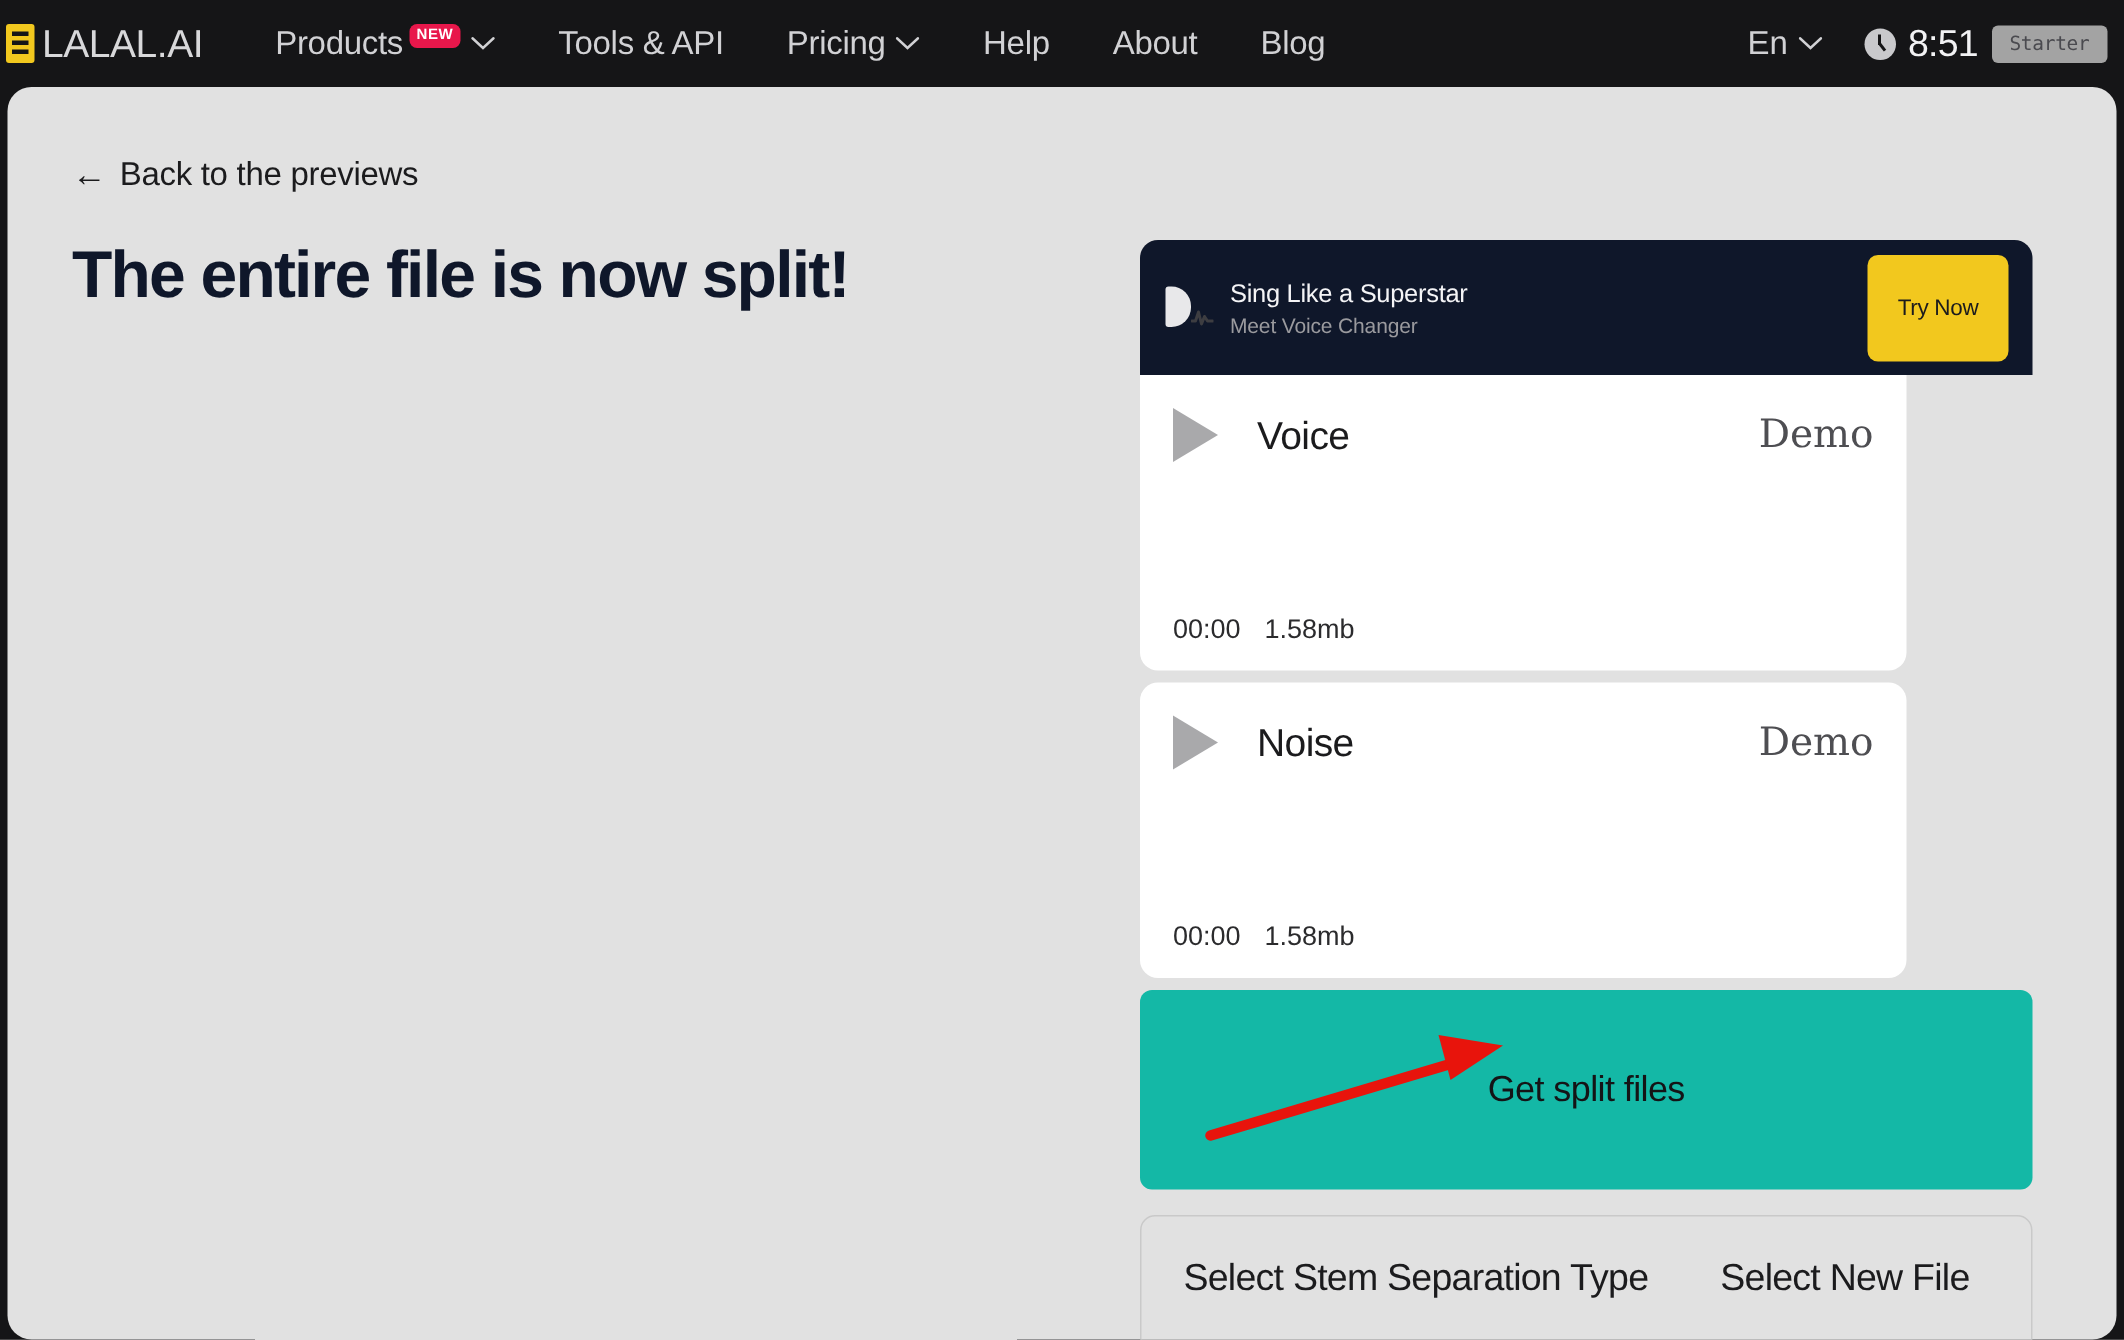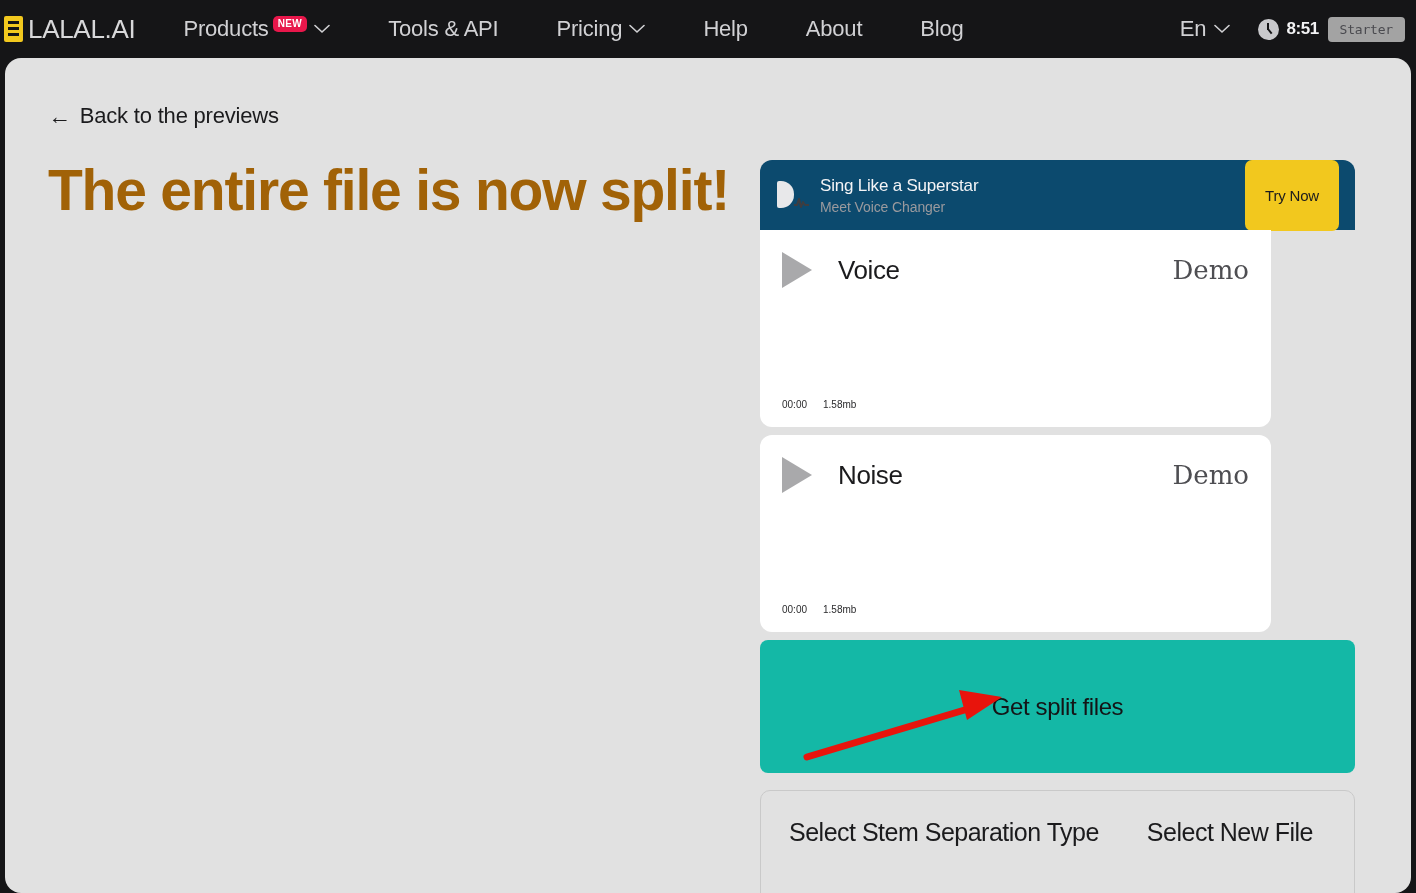--- a/index.html
+++ b/index.html
@@ -22,21 +22,21 @@
     position:relative; flex:none;
   }
   .brand-mark i{ position:absolute; background:#151517; left:4px; }
   .brand-mark .d1{ top:5px; width:11px; height:3px; }
   .brand-mark .d2{ top:11px; width:11px; height:2.5px; }
   .brand-mark .d3{ top:17px; width:11px; height:3px; }
   .brand-text{
     color:#d8d8da; font-size:26px; letter-spacing:-.3px; margin-left:5px;
     white-space:nowrap;
   }
-  .nav{ display:flex; align-items:center; margin-left:27px; gap:16px; }
+  .nav{ display:flex; align-items:center; margin-left:27px; gap:0; }
   .nav-item{
     color:#d1d1d4; font-size:22px; letter-spacing:-.2px;
     display:flex; align-items:center; white-space:nowrap; padding:0 21px;
   }
   .badge-new{
     background:#E8174B; color:#fff; font-size:10px; font-weight:bold;
     letter-spacing:.4px; border-radius:5px; padding:3px 5px 3px 5px;
     margin-left:4px; line-height:1; position:relative; top:-5px;
   }
   .chev{ margin-left:7px; display:inline-block; }
@@ -45,51 +45,51 @@
   .nav-right{ margin-left:auto; display:flex; align-items:center; padding-right:11px; }
   .lang{ color:#d1d1d4; font-size:22px; display:flex; align-items:center; }
   .clock-wrap{ display:flex; align-items:center; margin-left:28px; }
   .clock-icon{
     width:21px; height:21px; border-radius:50%; background:#c9c9cc;
     position:relative; flex:none;
   }
   .clock-icon .h{ position:absolute; background:#151517; }
   .clock-icon .hh{ width:2px; height:7px; left:9.5px; top:4px; }
   .clock-icon .mm{ width:2px; height:6px; left:9.5px; top:10px; transform:rotate(-38deg); transform-origin:top center;}
-  .clock-time{ color:#f2f2f4; font-size:17px; margin-left:8px; letter-spacing:-.5px;font-weight:bold; }
+  .clock-time{ color:#f2f2f4; font-size:25px; margin-left:8px; letter-spacing:-.5px; }
   .plan-badge{
     background:#a3a3a3; color:#4a4a4f; font-size:13px;
     padding:5px 12px; border-radius:4px; margin-left:9px;
     font-family:"DejaVu Sans Mono", monospace; letter-spacing:-.2px;
   }
 
   
   #panel{
     position:absolute; left:5px; top:58px; width:1406px; height:835px;
     background:#e1e1e1; border-radius:16px; overflow:hidden;
   }
 
   
   #left-col{ position:absolute; left:43px; top:45px; width:680px; }
   #back-link{
     color:#1b1b1d; font-size:22px; letter-spacing:-.2px;
     display:flex; align-items:center; gap:9px;
   }
   #back-link .arr{ font-size:23px; line-height:1; }
   #page-title{
-    margin-top:32px; color:#a16207; font-size:57px;
+    margin-top:32px; color:#0f172a; font-size:44px;
     letter-spacing:-1.2px; line-height:1.05; white-space:nowrap;
   }
 
   
   #right-col{ position:absolute; left:755px; top:102px; width:595px; }
 
   
   #promo{
-    width:595px; height:70px; background:#0c4a6e;
+    width:595px; height:90px; background:#0f172a;
     border-radius:12px 12px 0 0;
     display:flex; align-items:center; padding:0 16px 0 14px;
   }
   #promo-icon{ width:36px; height:34px; position:relative; flex:none; }
   .face{
     position:absolute; left:3px; top:3px; width:17px; height:27px;
     background:#e8e8ea; border-radius:2px 13px 13px 2px;
   }
   .wave{ position:absolute; left:20px; top:17px; }
   #promo-text{ margin-left:10px; flex:1; }
@@ -113,21 +113,21 @@
     border-top:18px solid transparent; border-bottom:18px solid transparent;
     flex:none; cursor:pointer;
   }
   .stem-name{ color:#1b1b1d; font-size:26px; margin-left:26px; letter-spacing:-.4px; }
   .stem-tag{
     margin-left:auto; color:#4e4e52; font-size:26px;
     font-family:"DejaVu Serif", serif; letter-spacing:0px;
   }
   .stem-meta{
     position:absolute; left:22px; bottom:17px;
-    display:flex; gap:16px; color:#2b2b2d; font-size:10px;
+    display:flex; gap:16px; color:#2b2b2d; font-size:18px;
   }
 
   
   #get-split{
     width:595px; height:133px; background:#14b8a6;
     border-radius:8px; margin-top:8px; border:none;
     display:flex; align-items:center; justify-content:center;
     font-size:24px; color:#141416; letter-spacing:-.4px;
     cursor:pointer; font-family:"Liberation Sans", sans-serif;
   }

